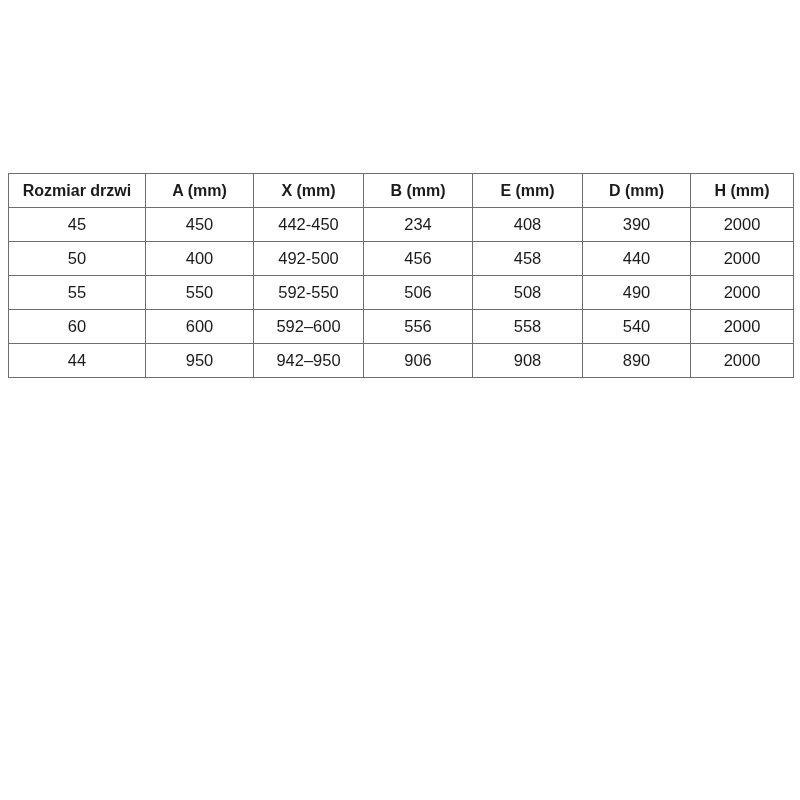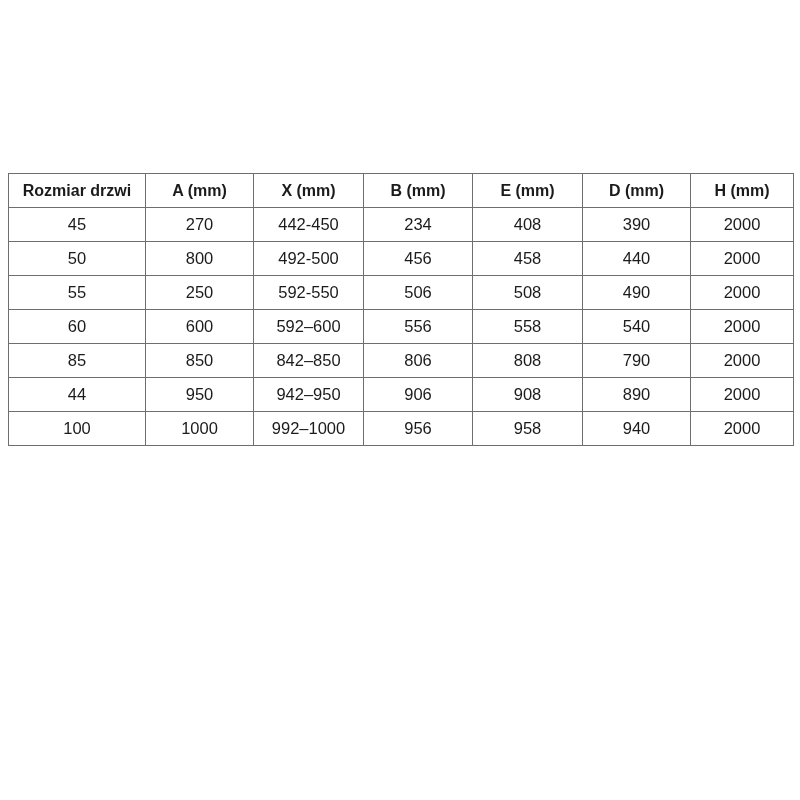--- a/index.html
+++ b/index.html
@@ -69,77 +69,59 @@
           <th>X (mm)</th>
           <th>B (mm)</th>
           <th>E (mm)</th>
           <th>D (mm)</th>
           <th>H (mm)</th>
         </tr>
       </thead>
       <tbody>
           <tr>
             <td>45</td>
-            <td>270</td>
+            <td>450</td>
             <td>442-450</td>
             <td>234</td>
             <td>408</td>
             <td>390</td>
             <td>2000</td>
           </tr>
           <tr>
             <td>50</td>
-            <td>800</td>
+            <td>400</td>
             <td>492-500</td>
             <td>456</td>
             <td>458</td>
             <td>440</td>
             <td>2000</td>
           </tr>
           <tr>
             <td>55</td>
-            <td>250</td>
+            <td>550</td>
             <td>592-550</td>
             <td>506</td>
             <td>508</td>
             <td>490</td>
             <td>2000</td>
           </tr>
           <tr>
             <td>60</td>
             <td>600</td>
             <td>592–600</td>
             <td>556</td>
             <td>558</td>
             <td>540</td>
             <td>2000</td>
           </tr>
           <tr>
-            <td>85</td>
-            <td>850</td>
-            <td>842–850</td>
-            <td>806</td>
-            <td>808</td>
-            <td>790</td>
-            <td>2000</td>
-          </tr>
-          <tr>
             <td>44</td>
             <td>950</td>
             <td>942–950</td>
             <td>906</td>
             <td>908</td>
             <td>890</td>
             <td>2000</td>
           </tr>
-          <tr>
-            <td>100</td>
-            <td>1000</td>
-            <td>992–1000</td>
-            <td>956</td>
-            <td>958</td>
-            <td>940</td>
-            <td>2000</td>
-          </tr>
         </tbody>
     </table>
   </div>
 </div>
 
 </body></html>

